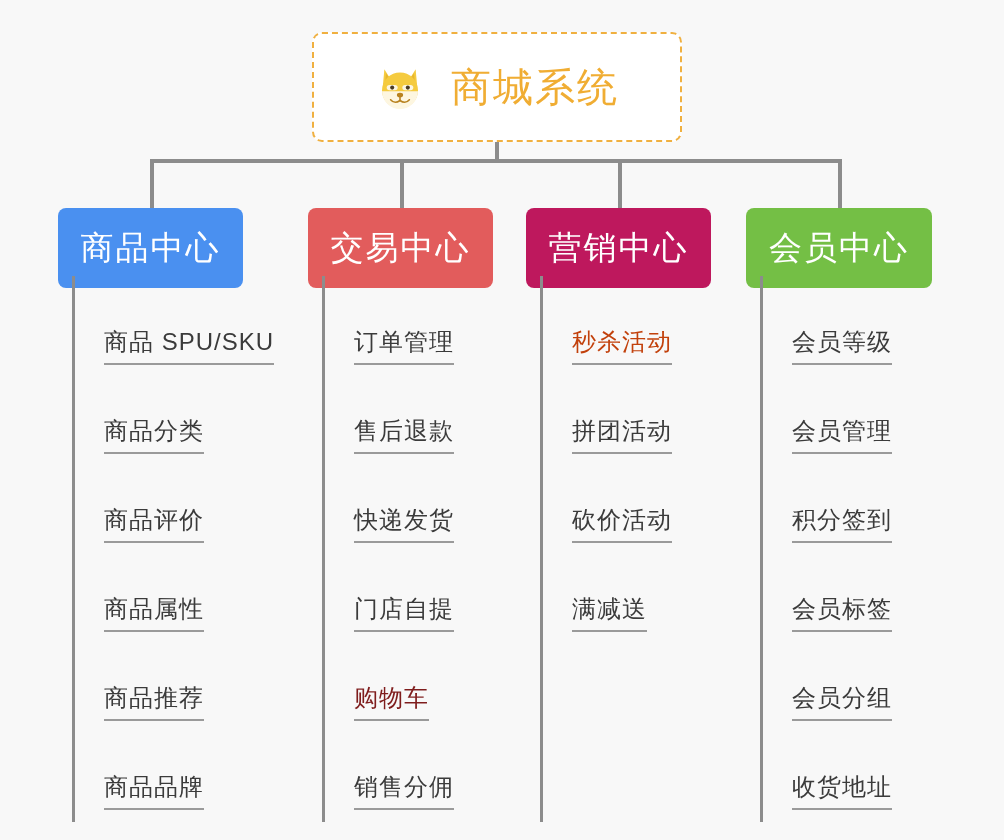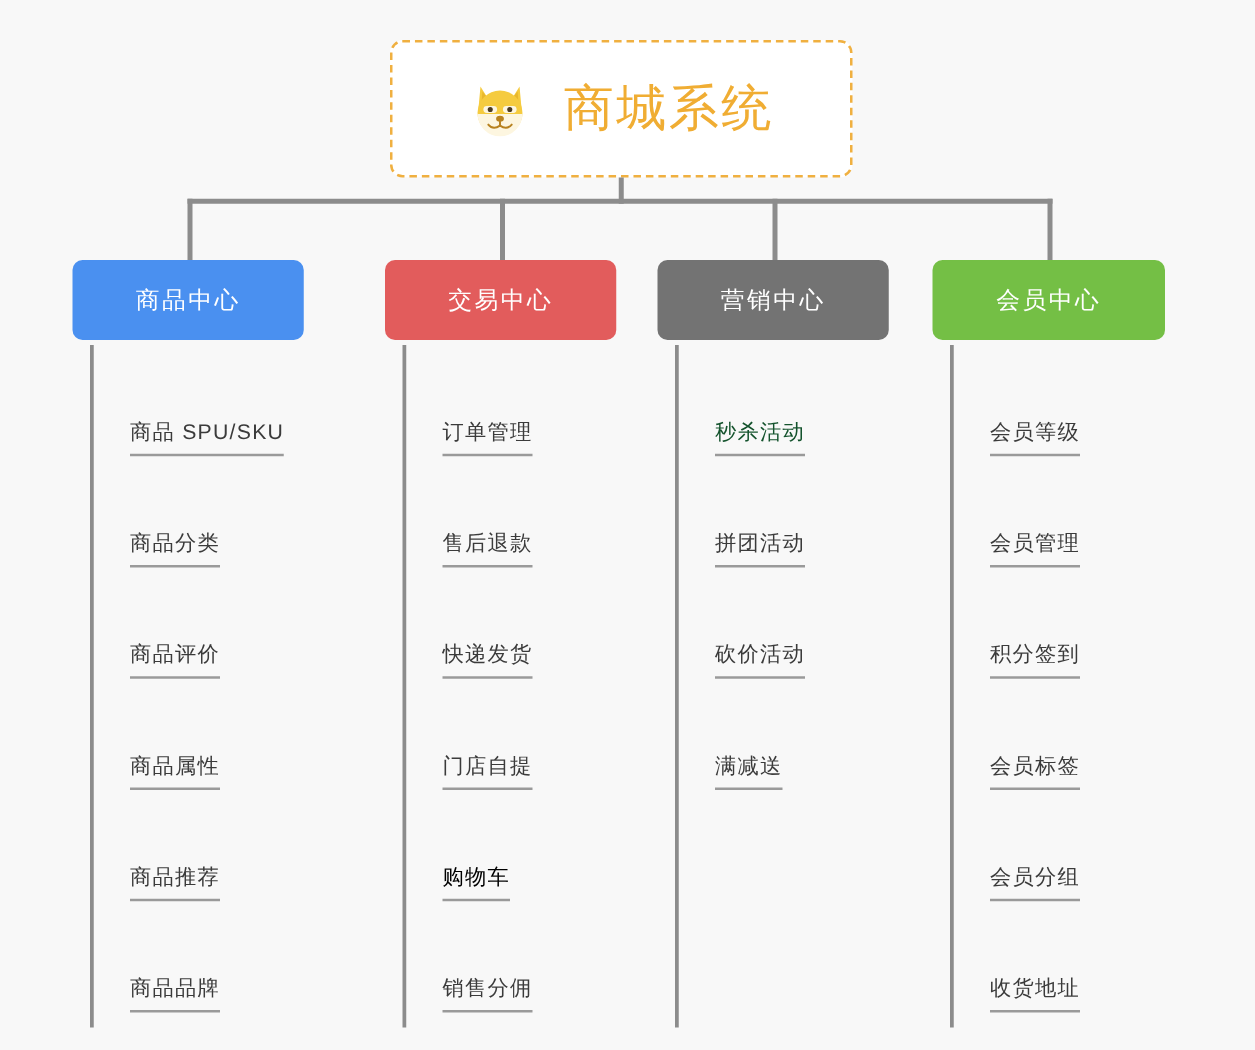--- a/index.html
+++ b/index.html
@@ -57,27 +57,27 @@
   .conn {
     position: absolute;
     background: #8c8c8c;
   }
   .conn-v { width: 4px; }
   .conn-h { height: 4px; }
 
   
   .cat-box {
     position: absolute;
-    height: 64px;
+    height: 80px;
     border-radius: 8px;
     display: flex;
     align-items: center;
     justify-content: center;
     color: #ffffff;
-    font-size: 19px;
+    font-size: 33px;
     letter-spacing: 2px;
     white-space: nowrap;
   }
 
   
   .leaf-col {
     position: absolute;
     top: 276px;
     width: 230px;
   }
@@ -90,21 +90,21 @@
   }
   .leaf-item {
     position: relative;
     height: 89px;
     box-sizing: border-box;
     display: flex;
     align-items: flex-end;
     padding-left: 32px;
   }
   .leaf-label {
-    font-size: 17px;
+    font-size: 24px;
     color: #3b3b3b;
     line-height: 1;
     padding-bottom: 9px;
     border-bottom: 2px solid #9a9a9a;
     white-space: nowrap;
     letter-spacing: 1px;
   }
 </style>
 </head>
 <body style="background: rgb(248, 248, 248);">
@@ -142,21 +142,21 @@
   <div class="conn conn-v" style="left: 838px; top: 159px; height: 49px; background: rgb(140, 140, 140);"></div>
 
   <div class="cat-box" style="left:58px; top:208px; width:185px; background:#4a90f0;">
     <span>商品中心</span>
   </div>
 
   <div class="cat-box" style="left:308px; top:208px; width:185px; background:#e25c5c;">
     <span>交易中心</span>
   </div>
 
-  <div class="cat-box" style="left:526px; top:208px; width:185px; background:#737373;">
+  <div class="cat-box" style="left:526px; top:208px; width:185px; background:#be185d;">
     <span>营销中心</span>
   </div>
 
   <div class="cat-box" style="left:746px; top:208px; width:186px; background:#74bf45;">
     <span>会员中心</span>
   </div>
 
   <div class="leaf-col" style="left:72px;">
     <div class="spine" style="height: 546px; background: rgb(140, 140, 140);"></div>
     <div class="leaf-item">
@@ -187,31 +187,31 @@
     <div class="leaf-item">
         <span class="leaf-label" style="border-bottom-color: rgb(154, 154, 154); color: rgb(59, 59, 59);">售后退款</span>
       </div>
     <div class="leaf-item">
         <span class="leaf-label" style="border-bottom-color: rgb(154, 154, 154); color: rgb(59, 59, 59);">快递发货</span>
       </div>
     <div class="leaf-item">
         <span class="leaf-label" style="border-bottom-color: rgb(154, 154, 154); color: rgb(59, 59, 59); margin-top: 44px;">门店自提</span>
       </div>
     <div class="leaf-item">
-        <span class="leaf-label" style="border-bottom-color: rgb(154, 154, 154); color: #000000;">购物车</span>
+        <span class="leaf-label" style="border-bottom-color: rgb(154, 154, 154); color: #7f1d1d;">购物车</span>
       </div>
     <div class="leaf-item">
         <span class="leaf-label" style="border-bottom-color: rgb(154, 154, 154); color: rgb(59, 59, 59);">销售分佣</span>
       </div>
   </div>
 
   <div class="leaf-col" style="left:540px;">
     <div class="spine" style="height: 546px; background: rgb(140, 140, 140);"></div>
     <div class="leaf-item">
-        <span class="leaf-label" style="border-bottom-color: rgb(154, 154, 154); color: #14532d;">秒杀活动</span>
+        <span class="leaf-label" style="border-bottom-color: rgb(154, 154, 154); color: #c2410c;">秒杀活动</span>
       </div>
     <div class="leaf-item">
         <span class="leaf-label" style="border-bottom-color: rgb(154, 154, 154); color: rgb(59, 59, 59);">拼团活动</span>
       </div>
     <div class="leaf-item">
         <span class="leaf-label" style="border-bottom-color: rgb(154, 154, 154); color: rgb(59, 59, 59);">砍价活动</span>
       </div>
     <div class="leaf-item">
         <span class="leaf-label" style="border-bottom-color: rgb(154, 154, 154); color: rgb(59, 59, 59);">满减送</span>
       </div>

